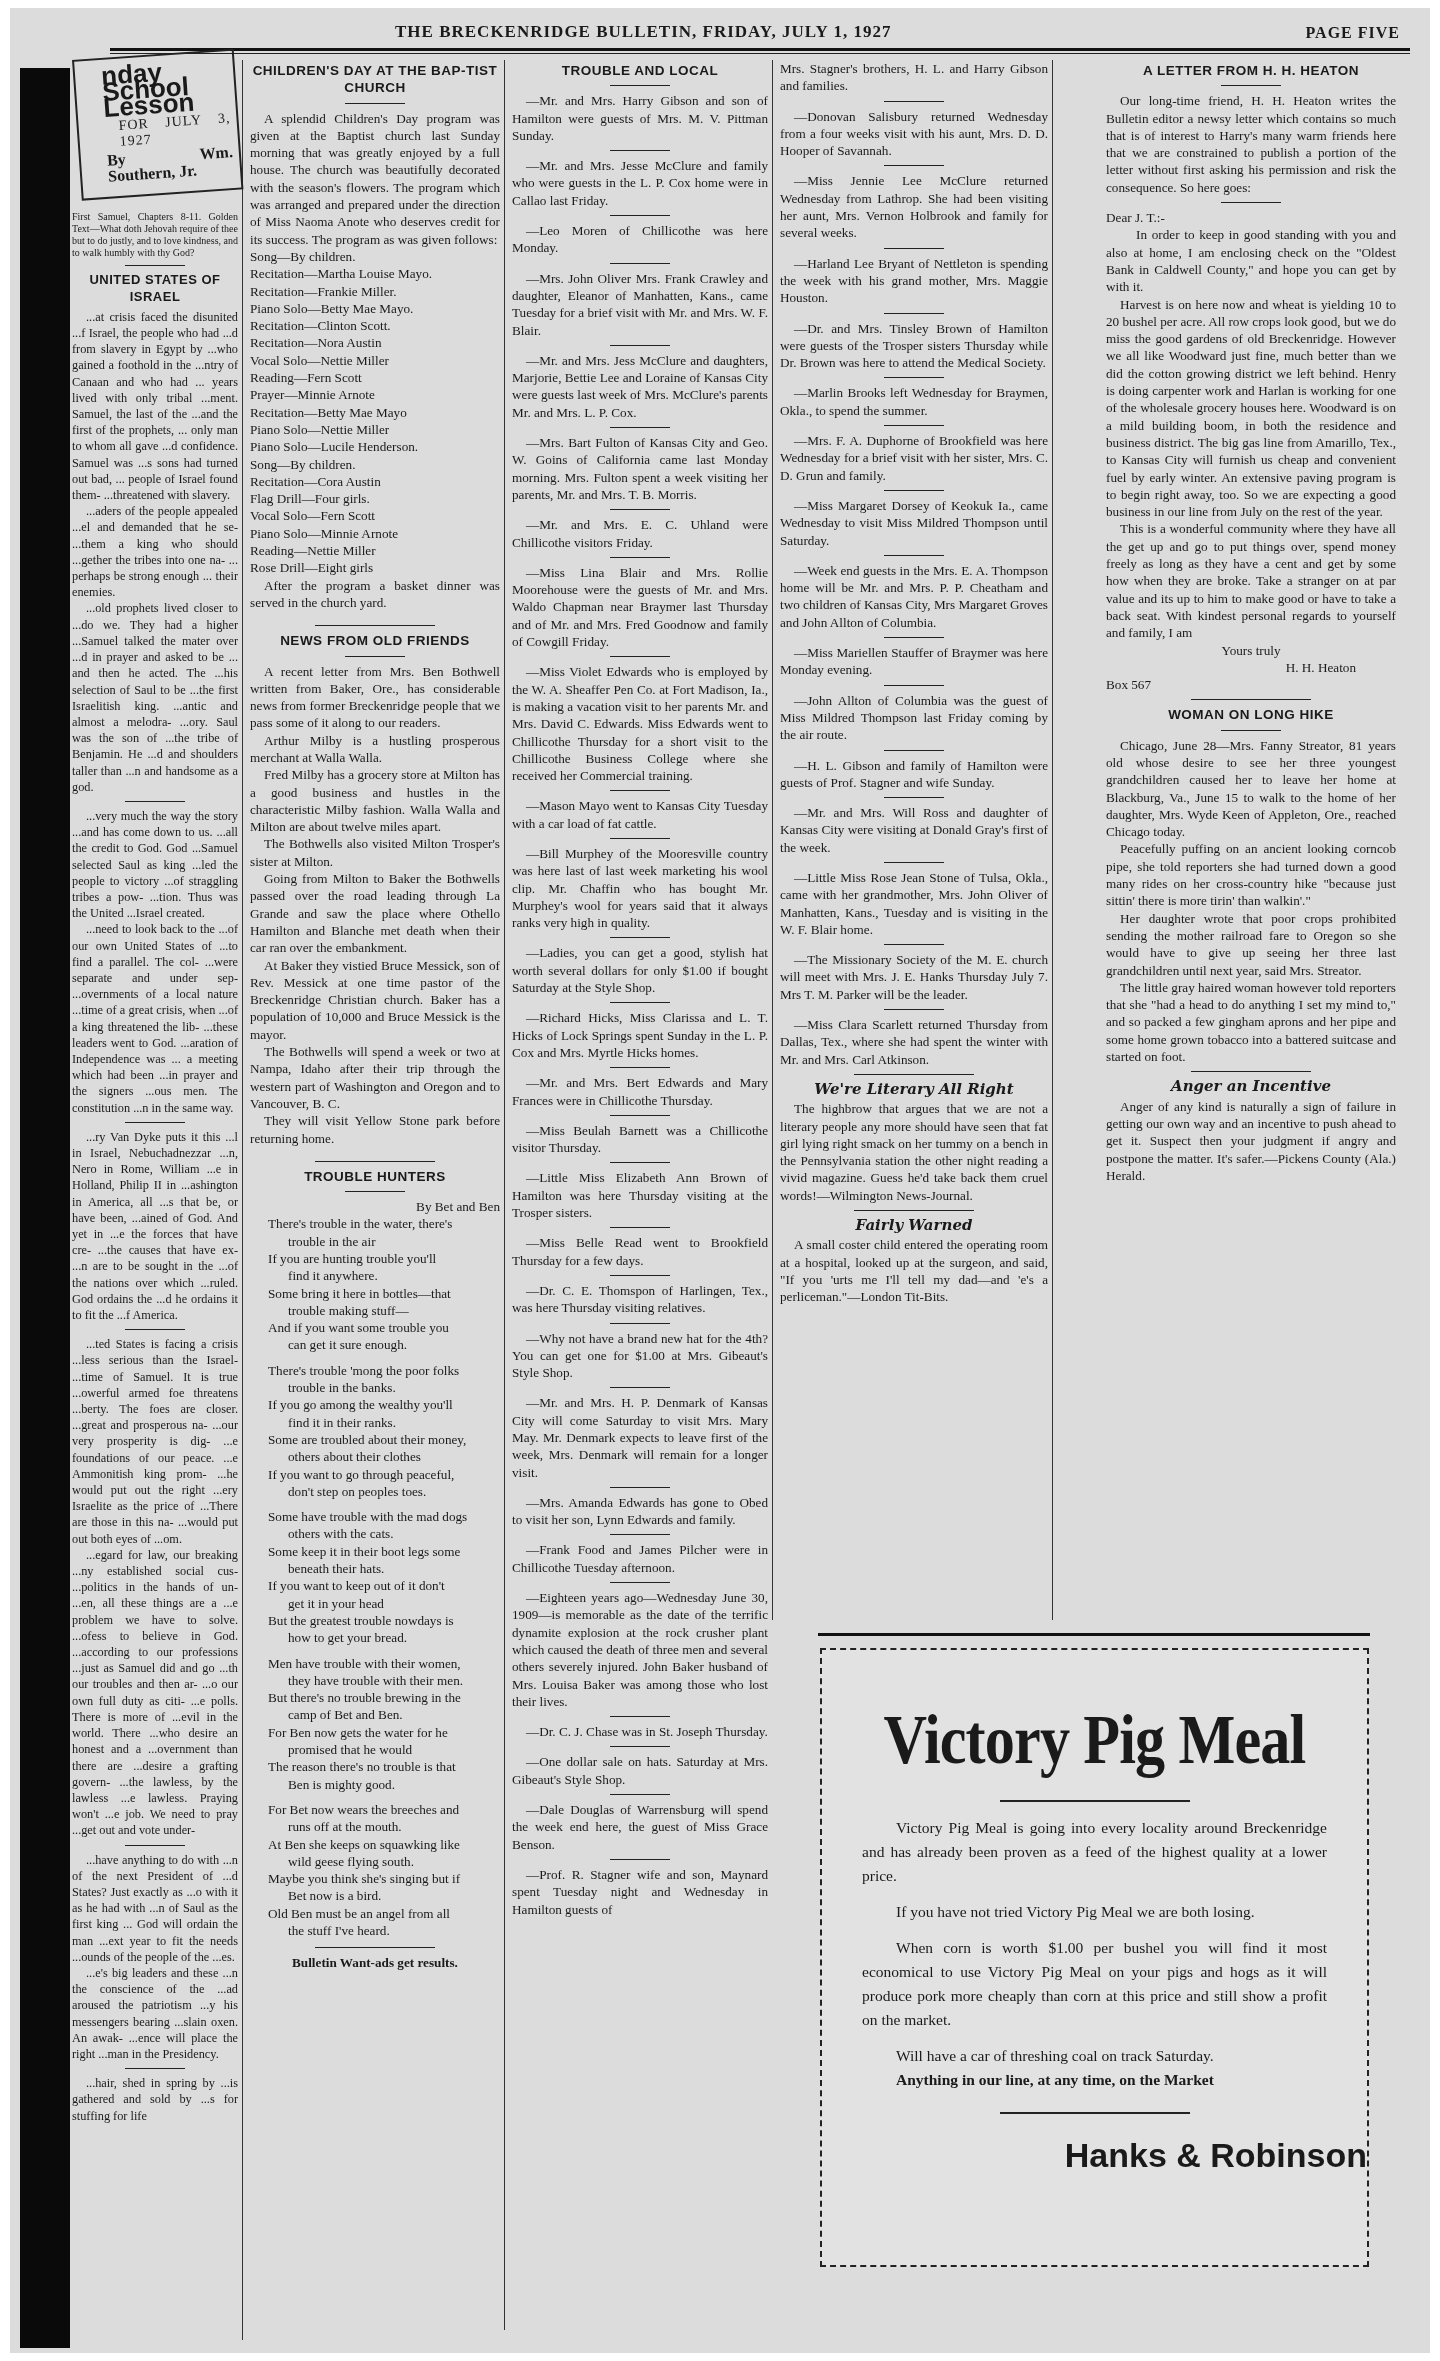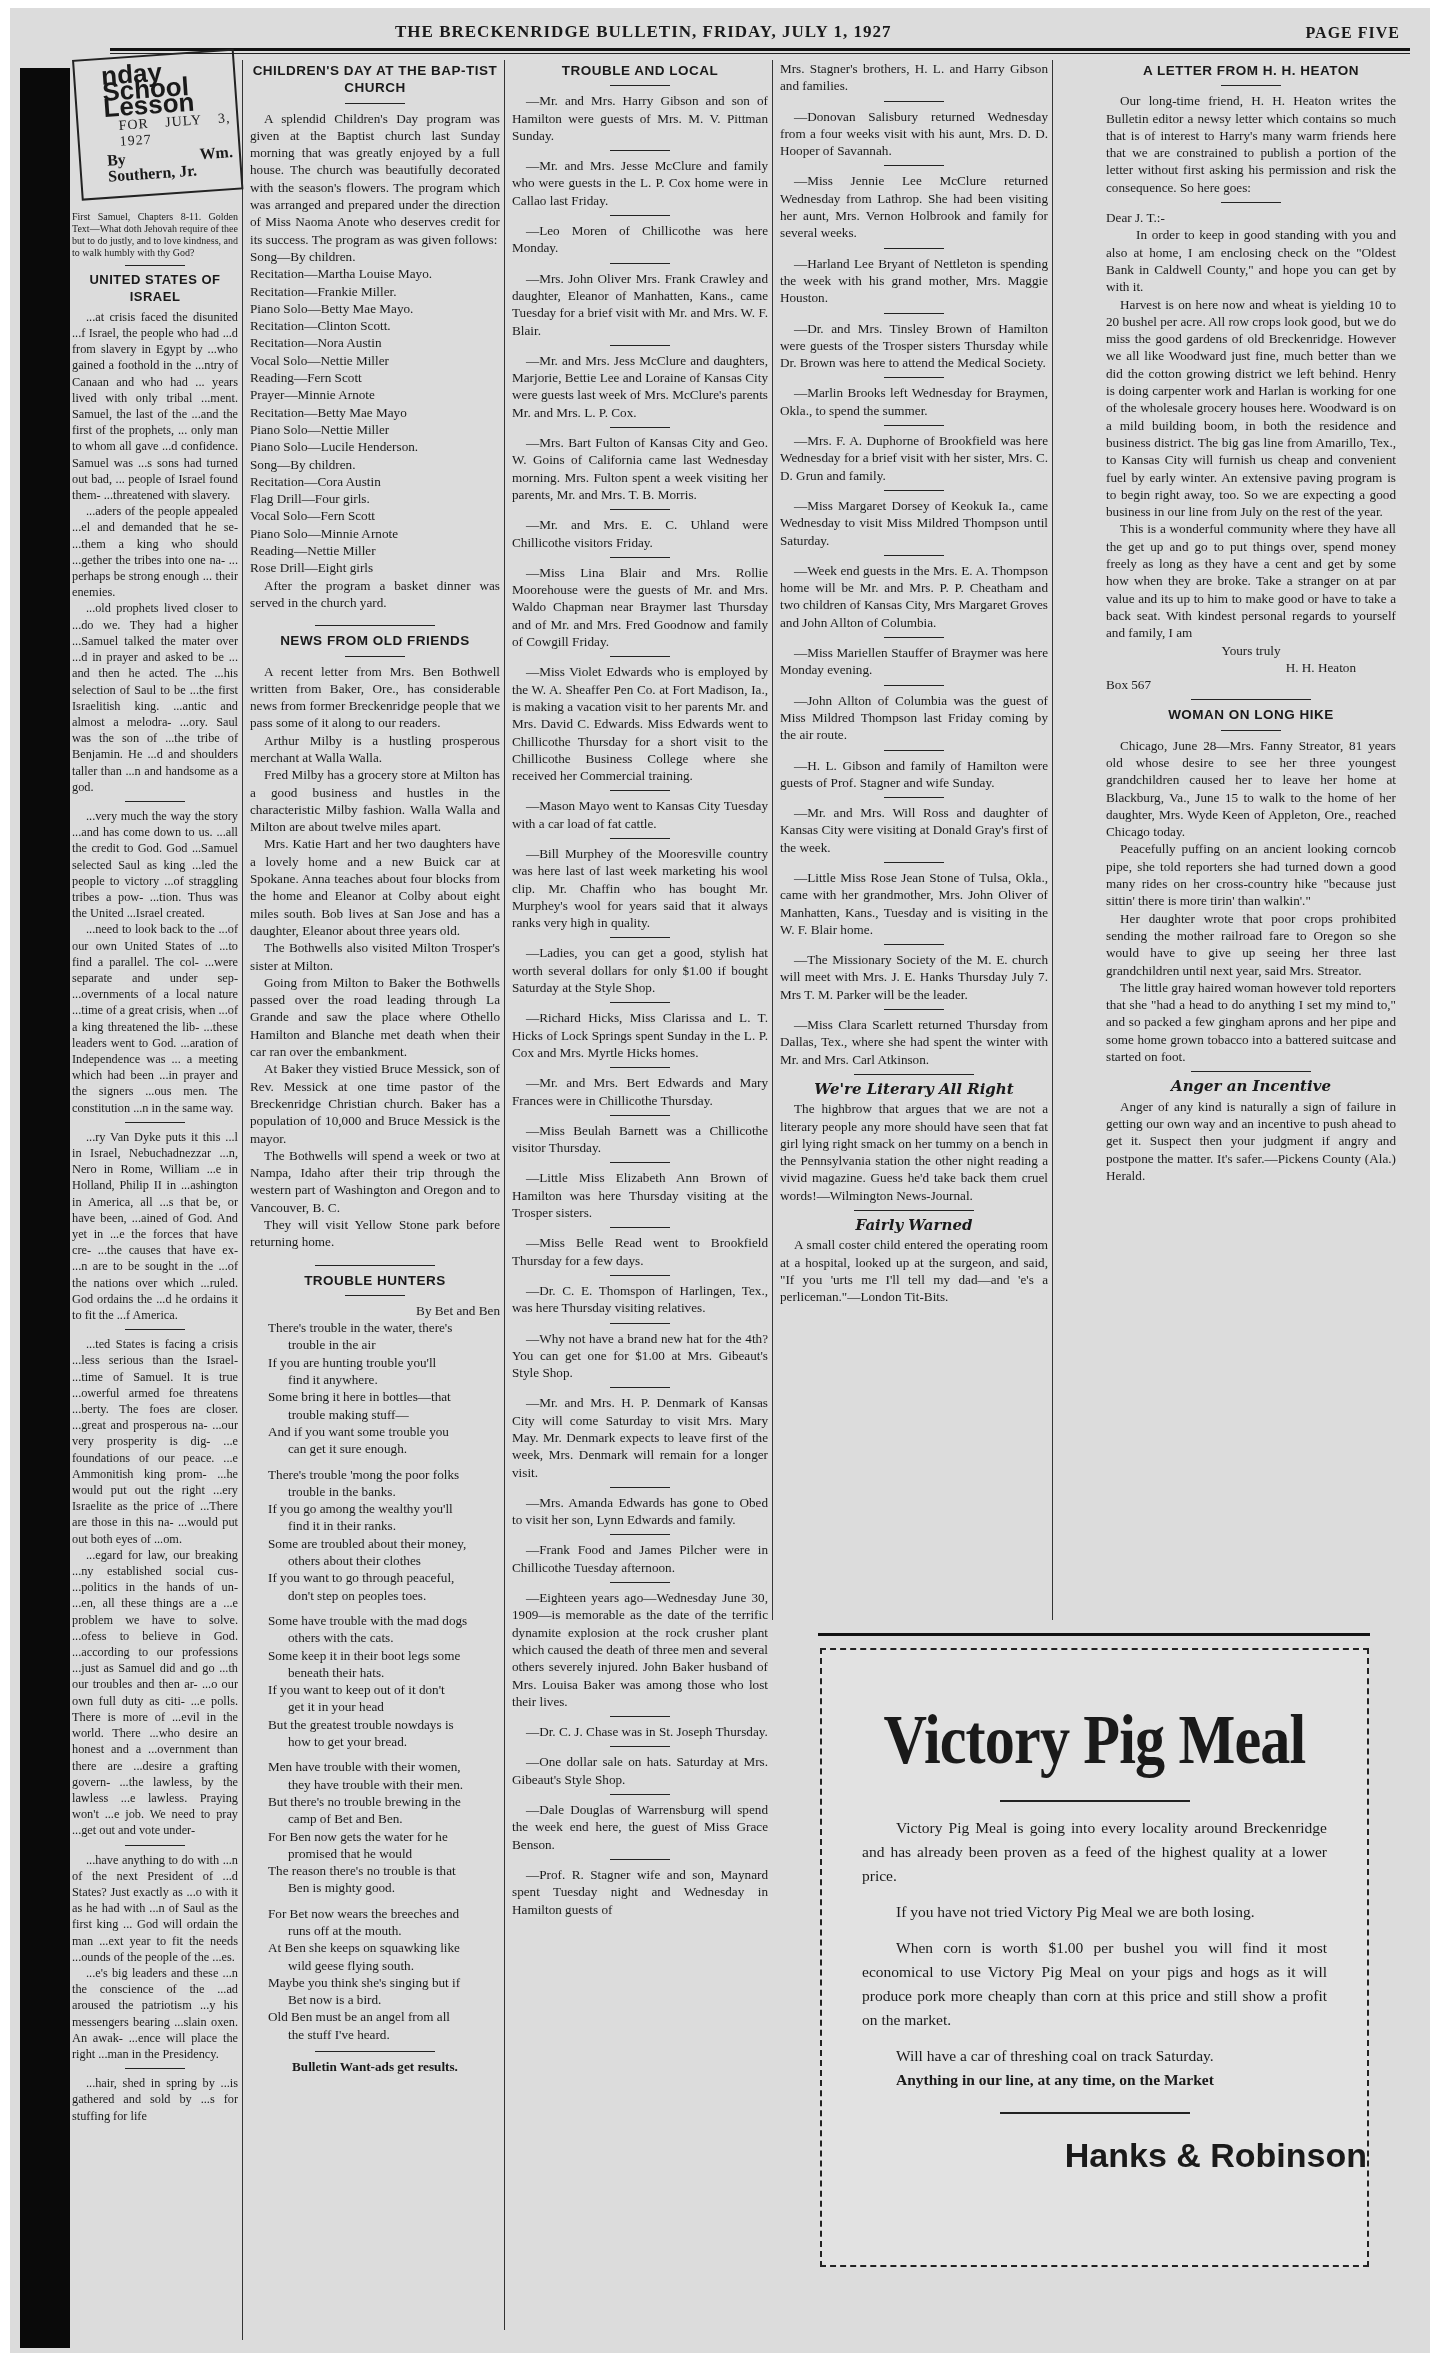--- a/index.html
+++ b/index.html
@@ -108,21 +108,20 @@
       <p class="prog">Rose Drill—Eight girls</p>
       <p>After the program a basket dinner was served in the church yard.</p>
     </section>
     <div class="dash long" style="margin-top:14px;"></div>
     <section>
       <h2>NEWS FROM OLD FRIENDS</h2>
       <div class="dash"></div>
       <p>A recent letter from Mrs. Ben Bothwell written from Baker, Ore., has considerable news from former Breckenridge people that we pass some of it along to our readers.</p>
       <p>Arthur Milby is a hustling prosperous merchant at Walla Walla.</p>
       <p>Fred Milby has a grocery store at Milton has a good business and hustles in the characteristic Milby fashion. Walla Walla and Milton are about twelve miles apart.</p>
-      <p>Mrs. Katie Hart and her two daughters have a lovely home and a new Buick car at Spokane. Anna teaches about four blocks from the home and Eleanor at Colby about eight miles south. Bob lives at San Jose and has a daughter, Eleanor about three years old.</p>
       <p>The Bothwells also visited Milton Trosper's sister at Milton.</p>
       <p>Going from Milton to Baker the Bothwells passed over the road leading through La Grande and saw the place where Othello Hamilton and Blanche met death when their car ran over the embankment.</p>
       <p>At Baker they vistied Bruce Messick, son of Rev. Messick at one time pastor of the Breckenridge Christian church. Baker has a population of 10,000 and Bruce Messick is the mayor.</p>
       <p>The Bothwells will spend a week or two at Nampa, Idaho after their trip through the western part of Washington and Oregon and to Vancouver, B. C.</p>
       <p>They will visit Yellow Stone park before returning home.</p>
     </section>
     <div class="dash long" style="margin-top:14px;"></div>
     <section class="poem">
       <h2>TROUBLE HUNTERS</h2>
       <div class="dash"></div>
@@ -188,21 +187,21 @@
     <p class="item">—Mr. and Mrs. Harry Gibson and son of Hamilton were guests of Mrs. M. V. Pittman Sunday.</p>
       <div class="dash"></div>
     <p class="item">—Mr. and Mrs. Jesse McClure and family who were guests in the L. P. Cox home were in Callao last Friday.</p>
       <div class="dash"></div>
     <p class="item">—Leo Moren of Chillicothe was here Monday.</p>
       <div class="dash"></div>
     <p class="item">—Mrs. John Oliver Mrs. Frank Crawley and daughter, Eleanor of Manhatten, Kans., came Tuesday for a brief visit with Mr. and Mrs. W. F. Blair.</p>
       <div class="dash"></div>
     <p class="item">—Mr. and Mrs. Jess McClure and daughters, Marjorie, Bettie Lee and Loraine of Kansas City were guests last week of Mrs. McClure's parents Mr. and Mrs. L. P. Cox.</p>
       <div class="dash"></div>
-    <p class="item">—Mrs. Bart Fulton of Kansas City and Geo. W. Goins of California came last Wednesday morning. Mrs. Fulton spent a week visiting her parents, Mr. and Mrs. T. B. Morris.</p>
+    <p class="item">—Mrs. Bart Fulton of Kansas City and Geo. W. Goins of California came last Monday morning. Mrs. Fulton spent a week visiting her parents, Mr. and Mrs. T. B. Morris.</p>
       <div class="dash"></div>
     <p class="item">—Mr. and Mrs. E. C. Uhland were Chillicothe visitors Friday.</p>
       <div class="dash"></div>
     <p class="item">—Miss Lina Blair and Mrs. Rollie Moorehouse were the guests of Mr. and Mrs. Waldo Chapman near Braymer last Thursday and of Mr. and Mrs. Fred Goodnow and family of Cowgill Friday.</p>
       <div class="dash"></div>
     <p class="item">—Miss Violet Edwards who is employed by the W. A. Sheaffer Pen Co. at Fort Madison, Ia., is making a vacation visit to her parents Mr. and Mrs. David C. Edwards. Miss Edwards went to Chillicothe Thursday for a short visit to the Chillicothe Business College where she received her Commercial training.</p>
       <div class="dash"></div>
     <p class="item">—Mason Mayo went to Kansas City Tuesday with a car load of fat cattle.</p>
       <div class="dash"></div>
     <p class="item">—Bill Murphey of the Mooresville country was here last of last week marketing his wool clip. Mr. Chaffin who has bought Mr. Murphey's wool for years said that it always ranks very high in quality.</p>

